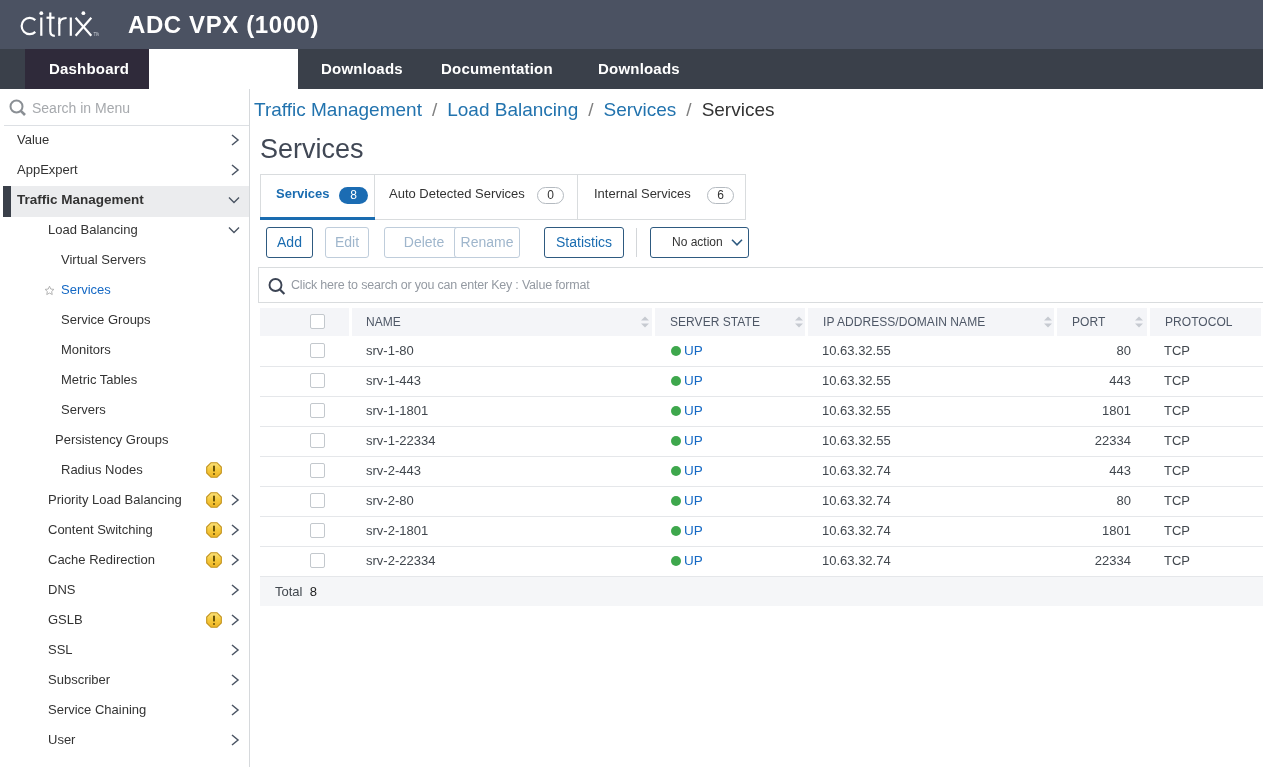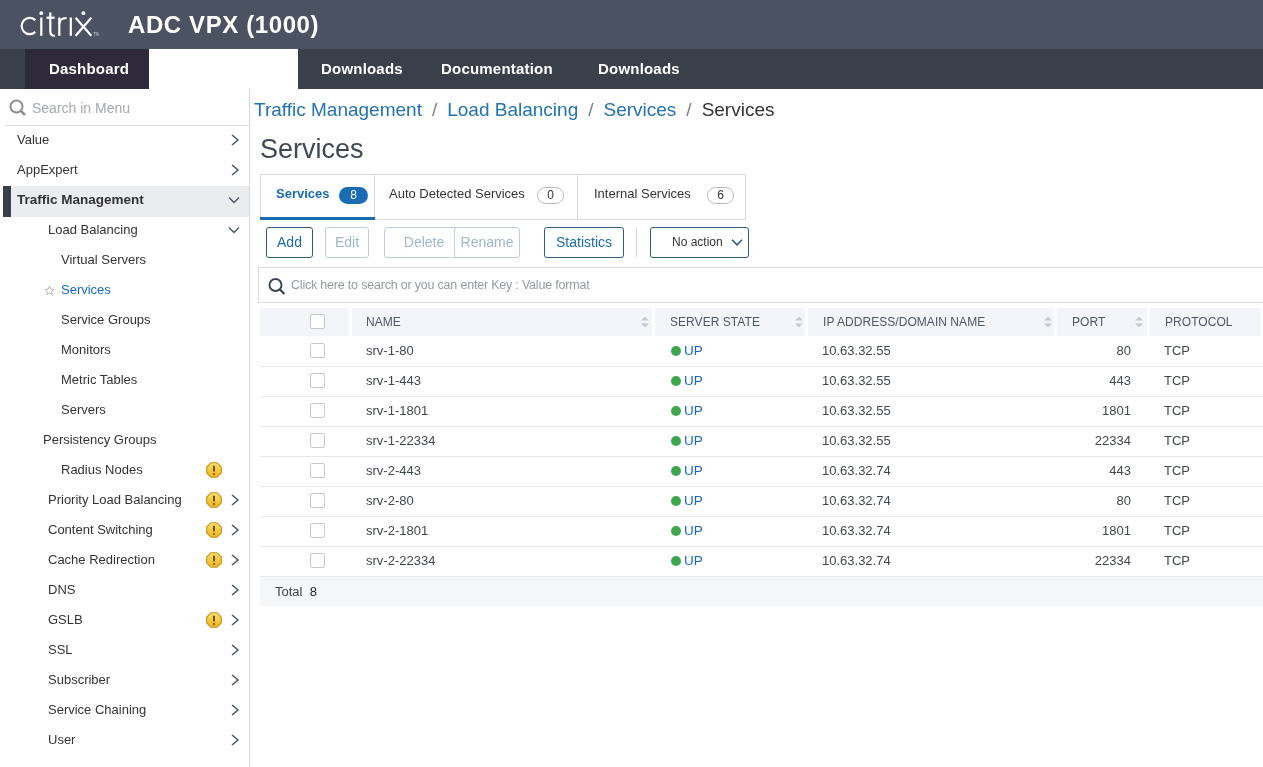--- a/index.html
+++ b/index.html
@@ -101,21 +101,21 @@
 <div class="mi" style="top:335px">
     <span style="position:absolute;left:61px;top:0">Monitors</span>
   </div>
 <div class="mi" style="top:365px">
     <span style="position:absolute;left:61px;top:0">Metric Tables</span>
   </div>
 <div class="mi" style="top:395px">
     <span style="position:absolute;left:61px;top:0">Servers</span>
   </div>
 <div class="mi" style="top:425px">
-    <span style="position:absolute;left:43px;top:0">Persistency Groups</span>
+    <span style="position:absolute;left:55px;top:0">Persistency Groups</span>
   </div>
 <div class="mi" style="top:455px">
     <span style="position:absolute;left:61px;top:0">Radius Nodes</span>
   </div>
 <svg class="abs" style="left:206px;top:462px" width="16" height="16" viewBox="0 0 16 16">
     <defs>
       <linearGradient id="g214470" x1="0" y1="0" x2="0" y2="1">
         <stop offset="0" stop-color="#fbe27a"></stop>
         <stop offset="0.5" stop-color="#f6c93c"></stop>
         <stop offset="1" stop-color="#eeb424"></stop>

